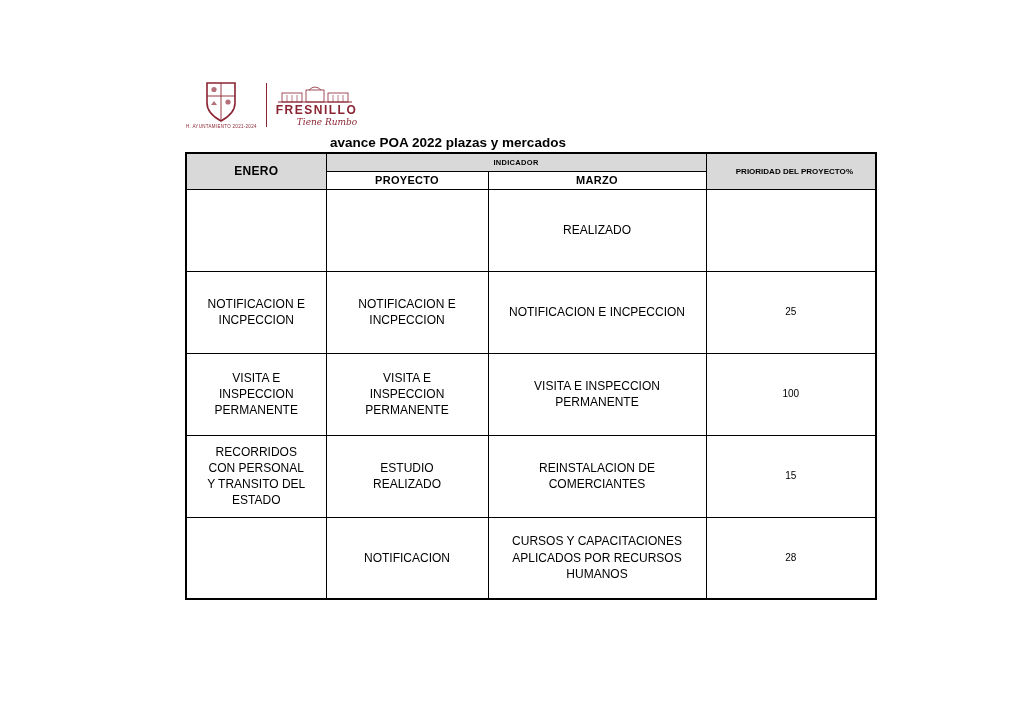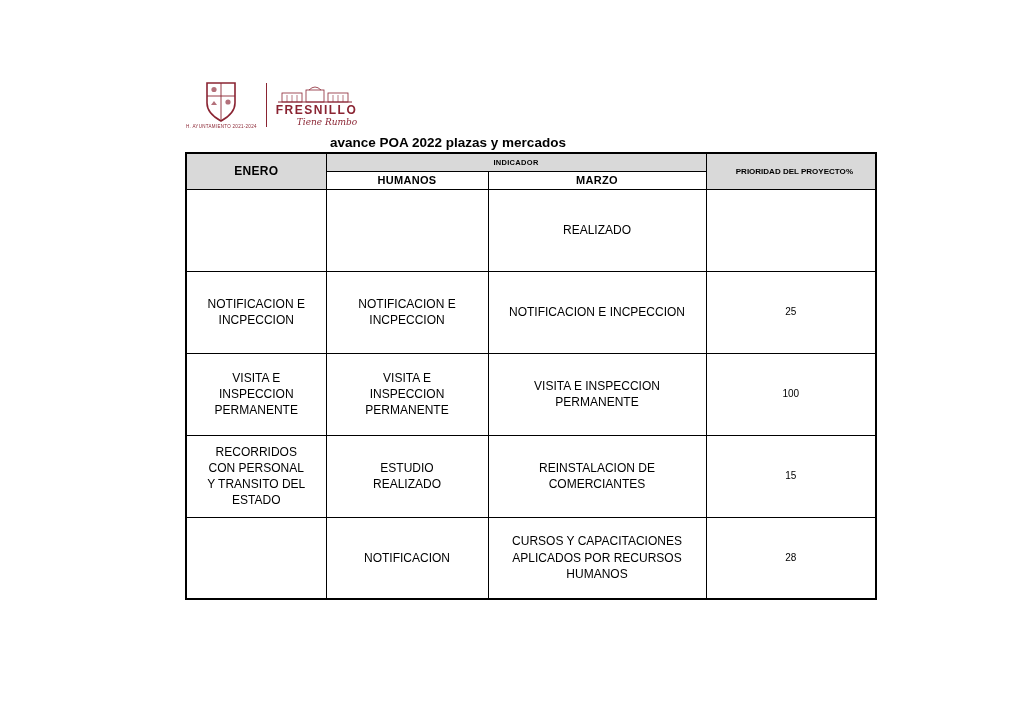--- a/index.html
+++ b/index.html
@@ -165,21 +165,21 @@
         <th rowspan="2" class="enero-head">ENERO</th>
         <th colspan="2" class="indicador-head">INDICADOR</th>
         <th rowspan="2" class="prioridad-head">
           <span class="prioridad-wrap">
             <span>PRIORIDAD DEL PROYECTO</span>
             <span class="pct">%</span>
           </span>
         </th>
       </tr>
       <tr>
-        <th class="sub-head">HUMANOS</th>
+        <th class="sub-head">PROYECTO</th>
         <th class="sub-head">MARZO</th>
       </tr>
     </thead>
     <tbody>
       <tr>
         <td></td>
         <td></td>
         <td>REALIZADO</td>
         <td class="num"></td>
       </tr>

